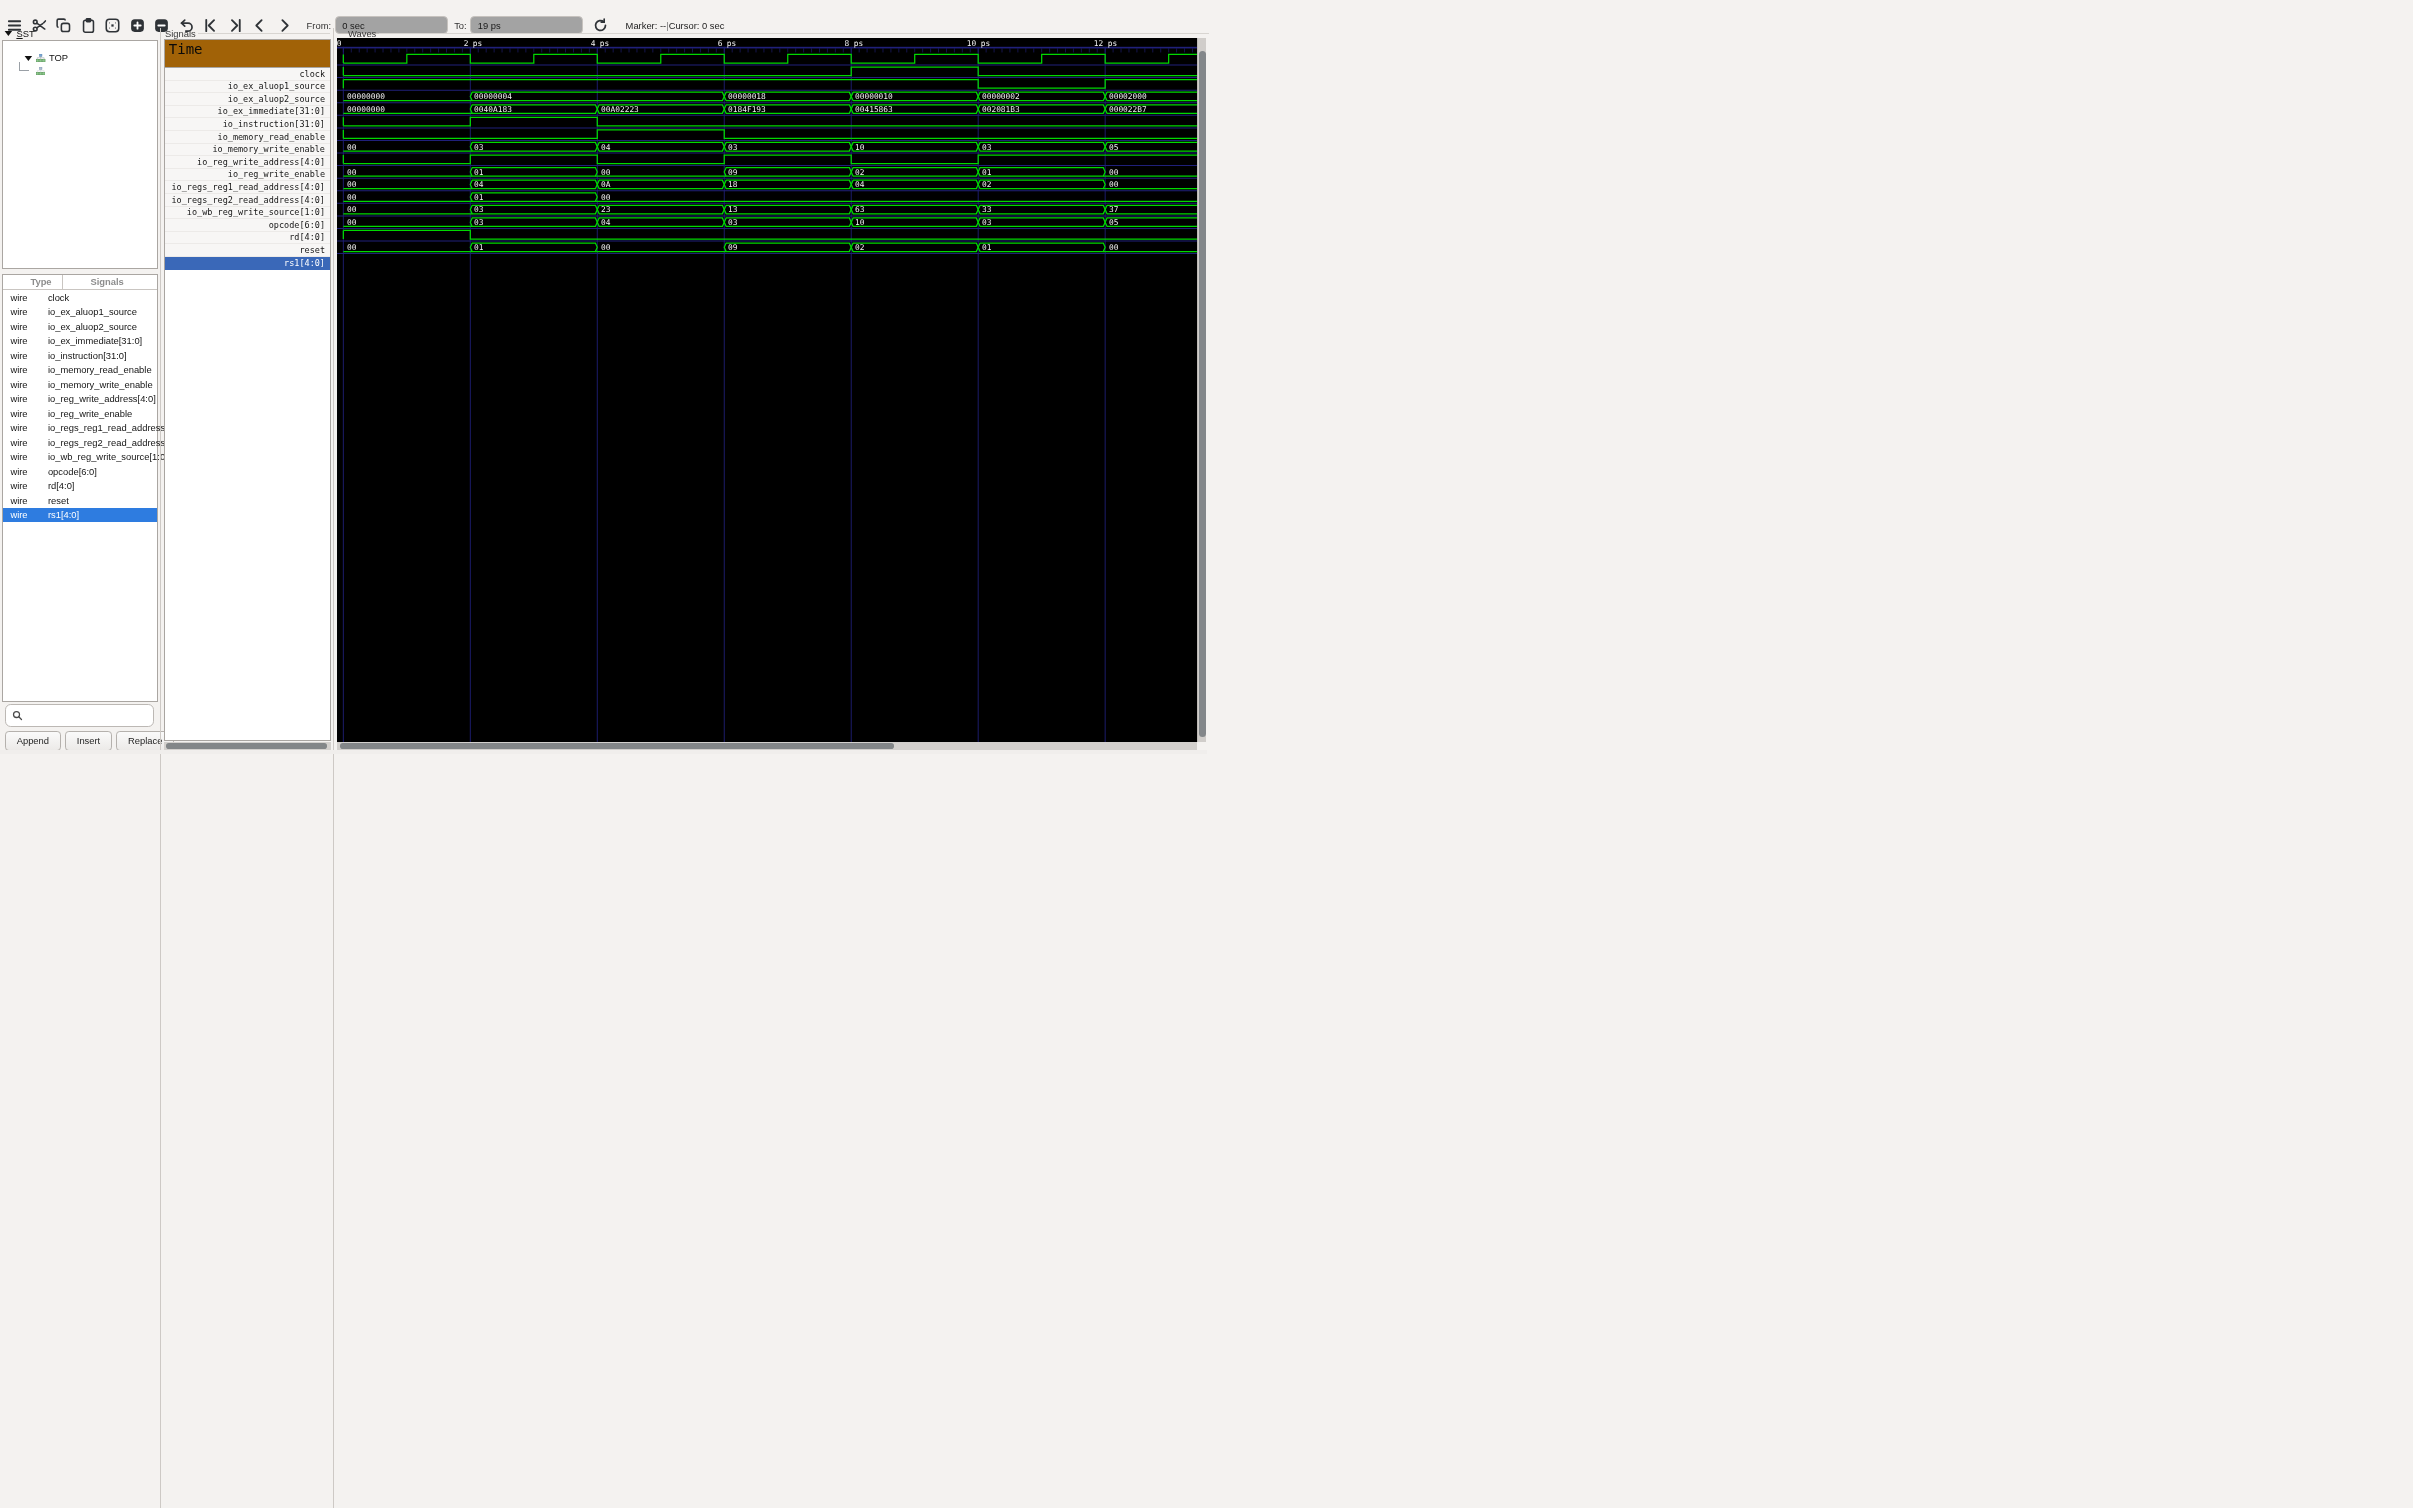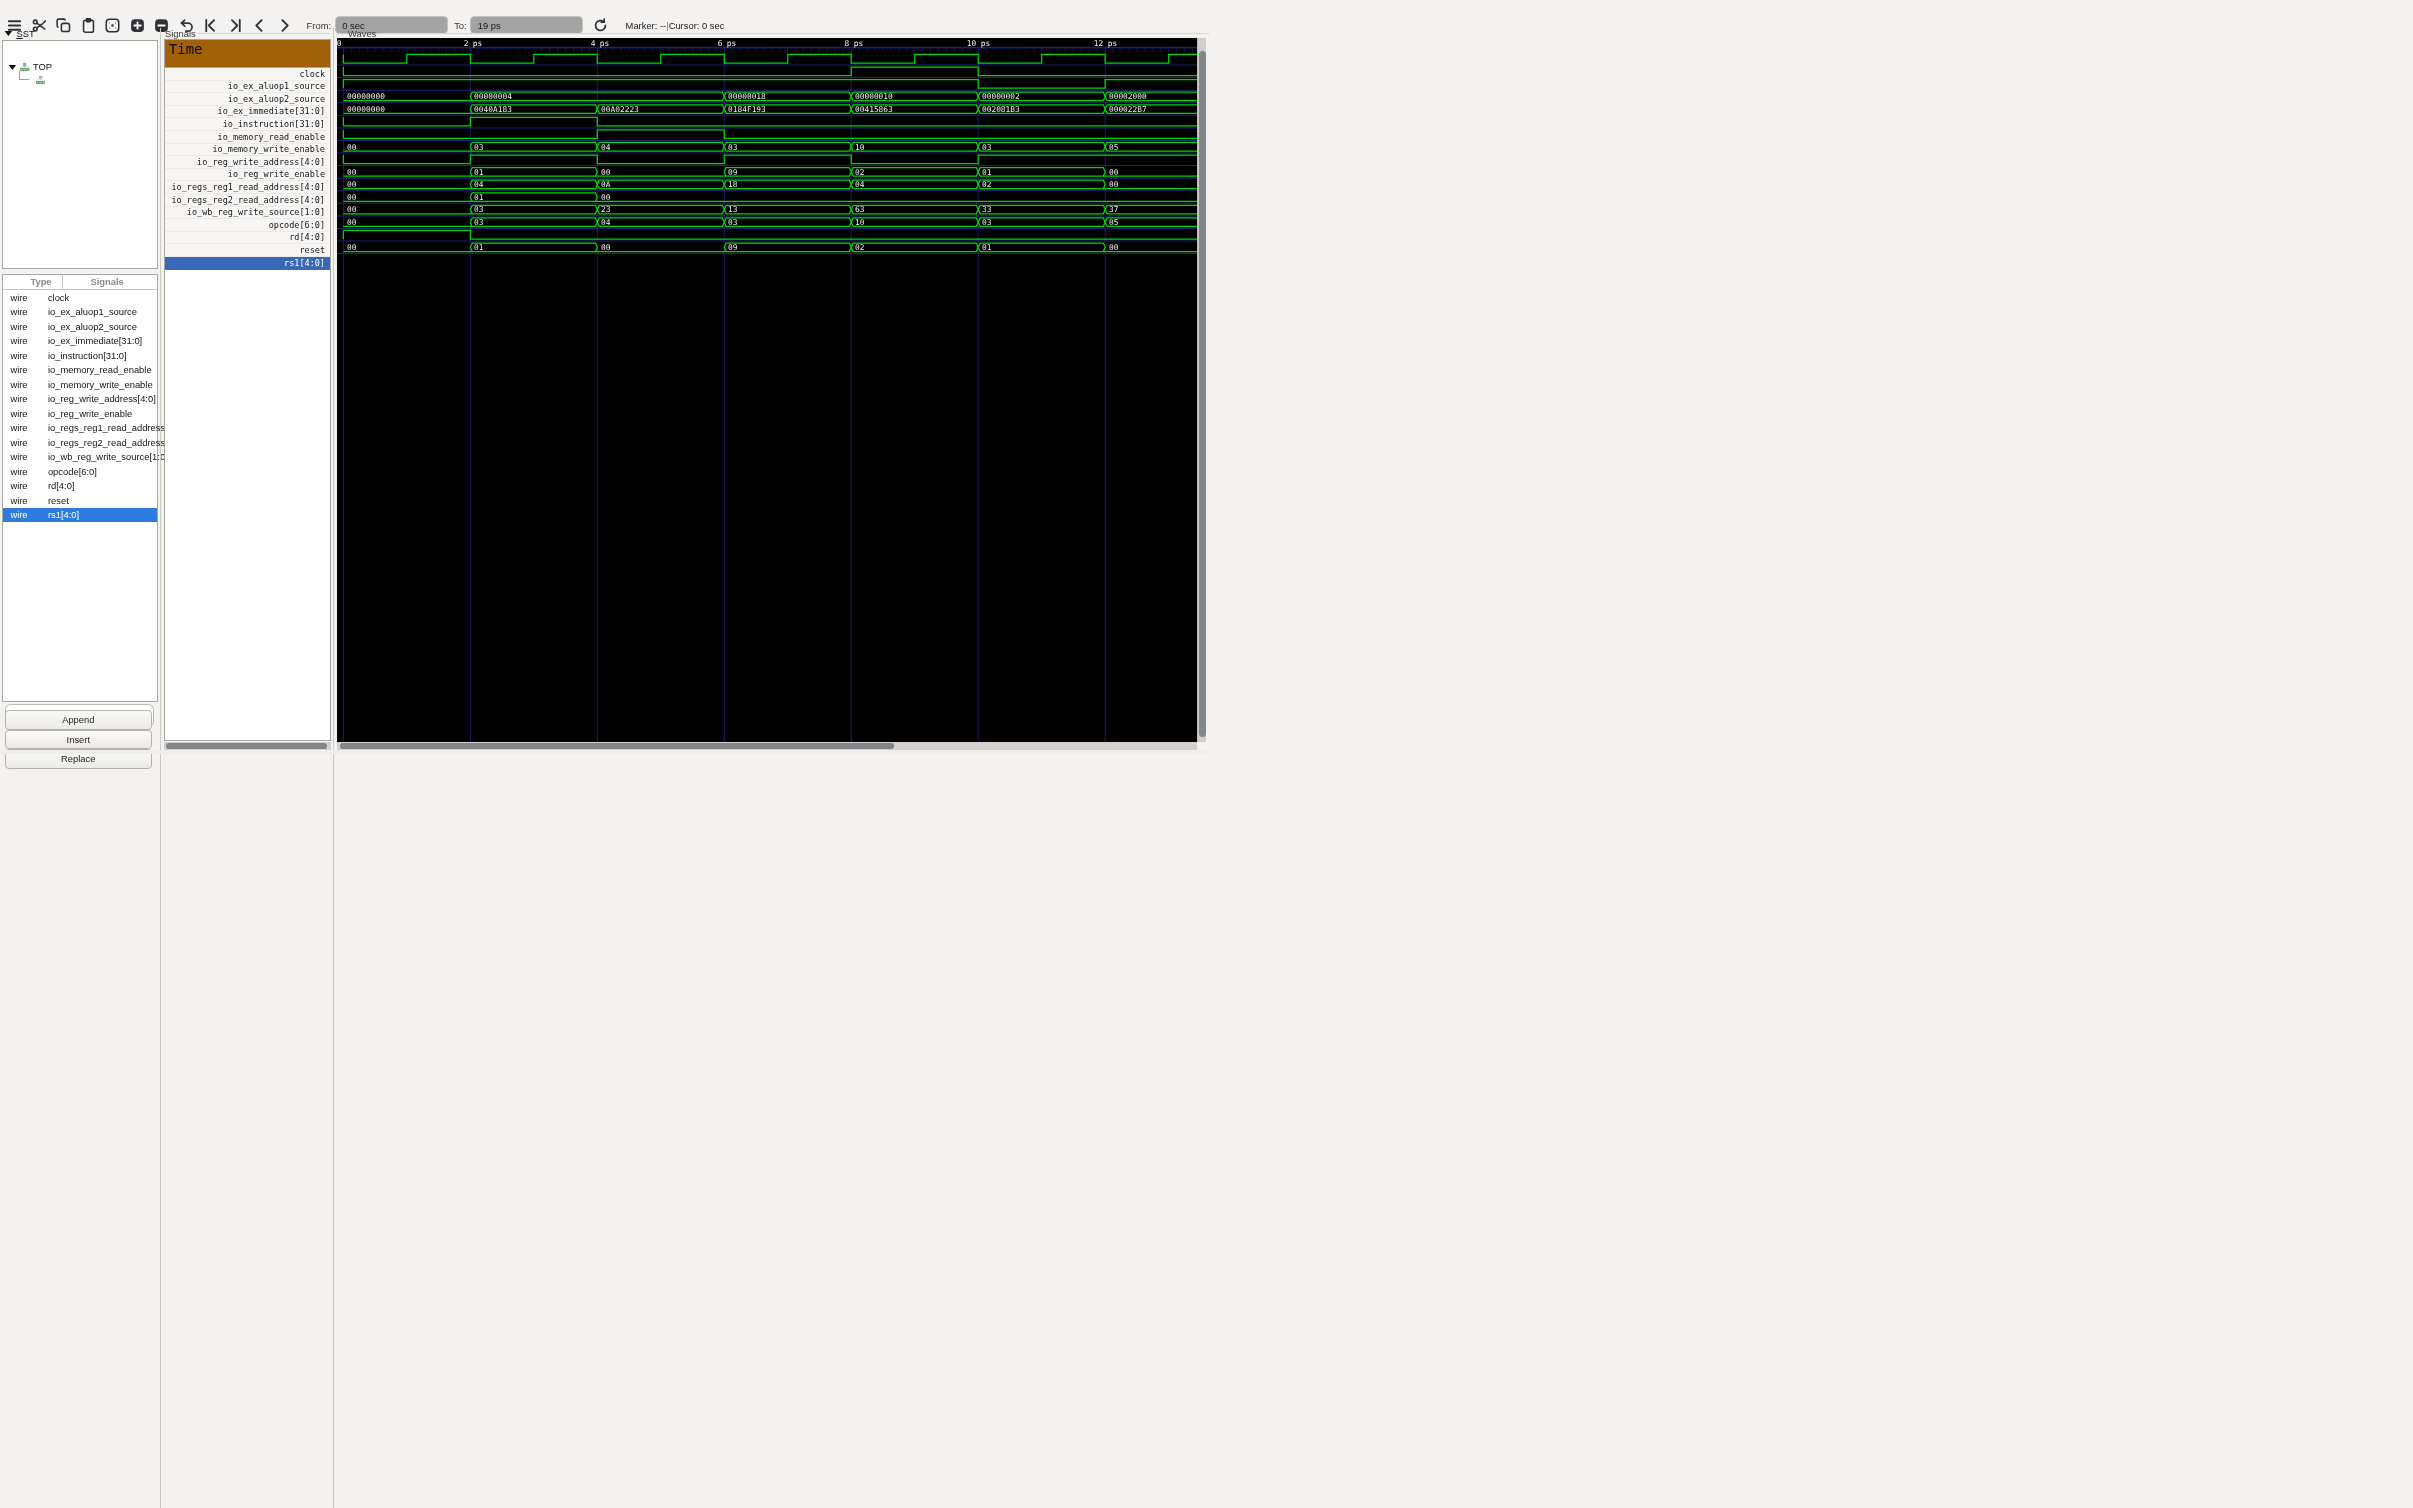--- a/index.html
+++ b/index.html
@@ -21,42 +21,42 @@
   .vline { position:absolute; top:28px; bottom:0; width:0.6px; background:#cdc9c5; }
   .frame-label { position:absolute; font-size:9.4px; color:#3a3a3a; display:flex; align-items:center; }
   .frame-label .tail { flex:1; height:0.6px; background:#d8d5d1; margin-left:2.5px; }
 
   
   #sst-header { position:absolute; left:3.8px; top:28px; height:10px; display:flex; align-items:center; font-size:9.4px; color:#111; }
   #sst-header .lbl::first-letter { text-decoration:underline; }
   #tree-box { position:absolute; left:1.9px; top:40px; width:156px; height:229px;
     background:#fff; border:0.6px solid #aaa6a2; }
   .tree-row { height:13.2px; display:flex; align-items:center; font-size:9.4px; color:#111; position:relative; }
-  #tree-root { padding-left:5px; margin-top:19px; }
+  #tree-root { padding-left:21px; margin-top:10px; }
   #tree-child { color:#fff; }
   .tree-exp { width:8.8px; height:7.5px; margin-right:3.8px; flex:none; }
   .node-icon { width:9.4px; height:8.2px; margin-right:3.1px; flex:none; }
   .conn { position:absolute; left:16.3px; top:-2.5px; width:10px; height:9.4px;
     border-left:0.6px solid #9aa0a6; border-bottom:0.6px solid #9aa0a6; }
 
   #table-box { position:absolute; left:1.9px; top:274px; width:156px; height:428px;
     background:#fff; border:0.6px solid #aaa6a2; }
   #table-head { height:15px; display:flex; border-bottom:0.6px solid #c9c5c1; }
   #table-head .c1 { width:40px; border-right:0.6px solid #c9c5c1; }
   #table-head div { font-size:9.4px; font-weight:bold; color:#8d8d8d; padding:1.3px 0 0 7.5px;margin-left:20px; }
   .t-row { height:14.5px; display:flex; font-size:9.4px; color:#141414; align-items:center; }
   .t-row .ty { width:40px; padding-left:7.5px; flex:none; }
   .t-row .nm { padding-left:5px; }
 
   #search-box { position:absolute; left:5px; top:704px; width:149px; height:22.6px;
     background:#fff; border:0.6px solid #bcb8b4; border-radius:5.7px; display:flex; align-items:center; padding-left:5px; }
   #search-box svg { width:12.6px; height:12.6px; }
   #search-input { border:none; outline:none; font-size:9.4px; flex:1; background:transparent; margin-left:3.8px; }
 
-  #btn-row { position:absolute; left:5px; top:710px; width:151px; display:flex;flex-direction:column; }
+  #btn-row { position:absolute; left:5px; top:731px; width:151px; display:flex; }
   .gbtn { height:19.5px; border:0.6px solid #b5b1ad; border-radius:3.8px; font-size:9.4px; color:#1e1e1e;
     background:linear-gradient(#fafafa,#eceae8); padding:0 10.7px; margin-right:4.4px; font-family:"Liberation Sans",sans-serif; }
 
   
   #signals-list { position:absolute; left:164px; top:39px; width:167px; height:702px;
     background:#fff; border:0.6px solid #a9a5a1; }
   #time-row { height:28px; background:#a16207; border-bottom:0.6px solid #a8a6a4;
     font-size:14px; color:#0a0a0a; padding:1.3px 0 0 3.8px; }
   .sig-row { height:12.6px; font-size:8.5px; color:#161616; text-align:right;
     padding:0.6px 5px 0 0; background:#f7f6f5; border-bottom:0.6px solid #eceae8; }

